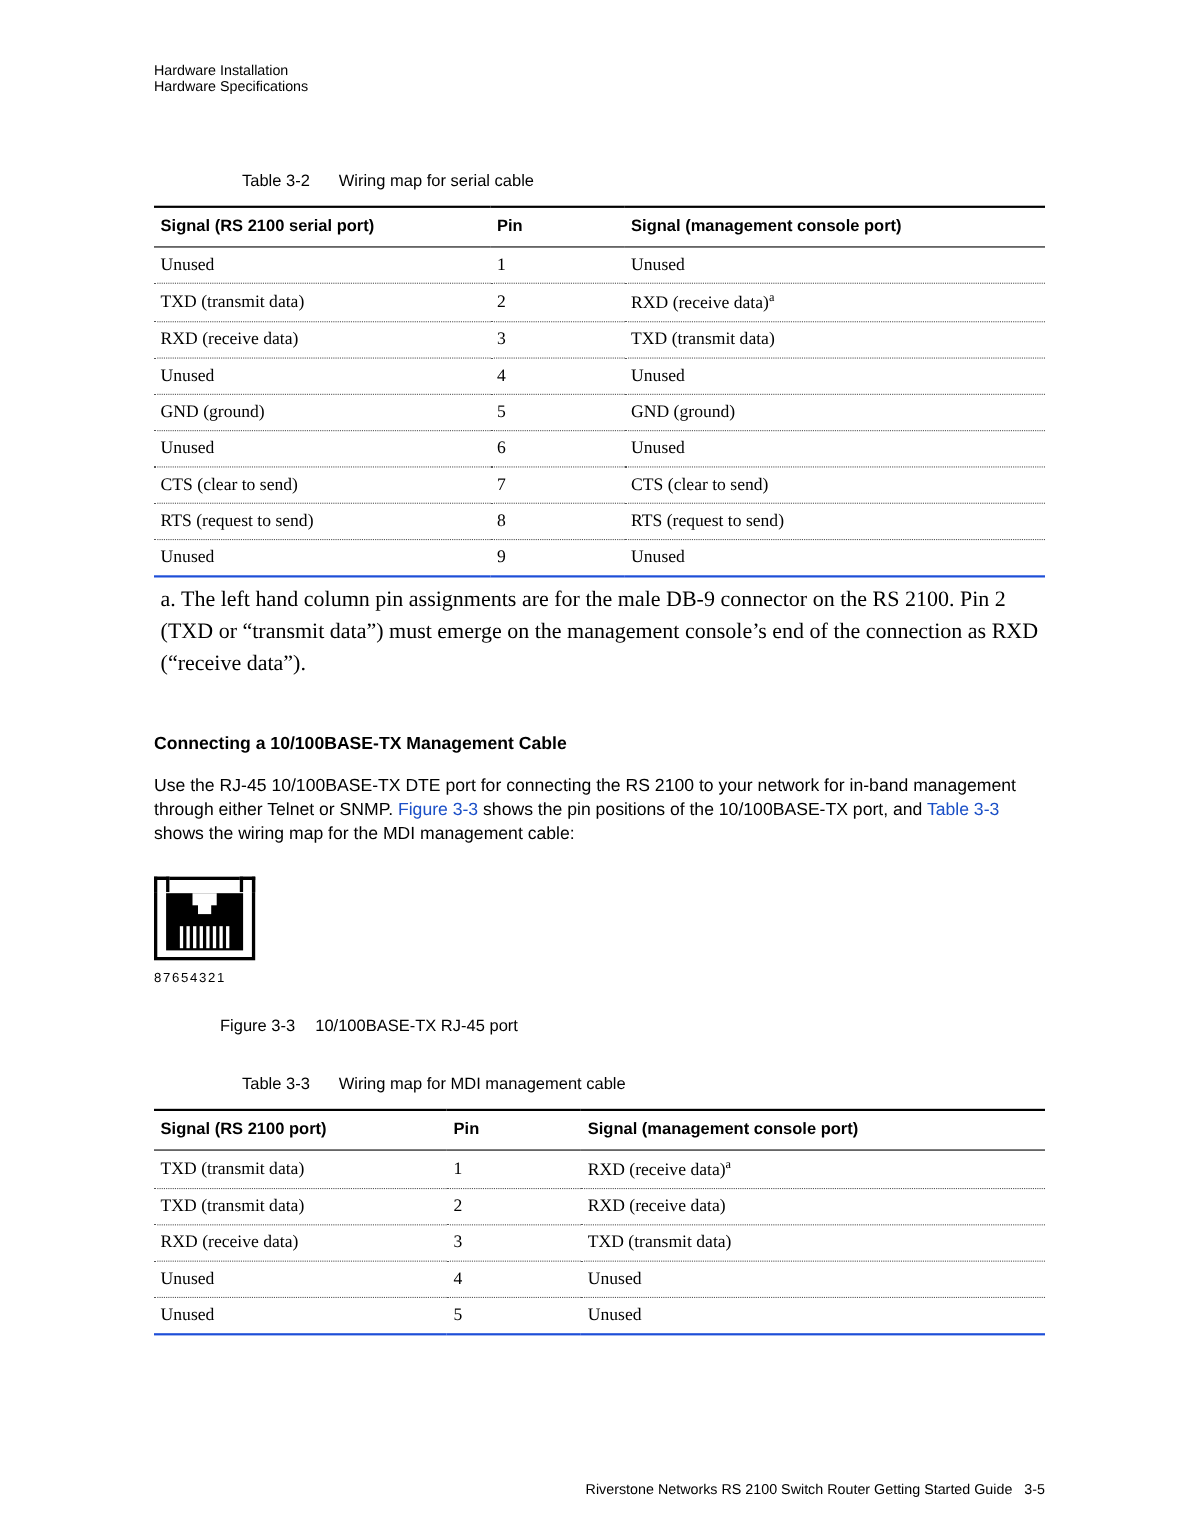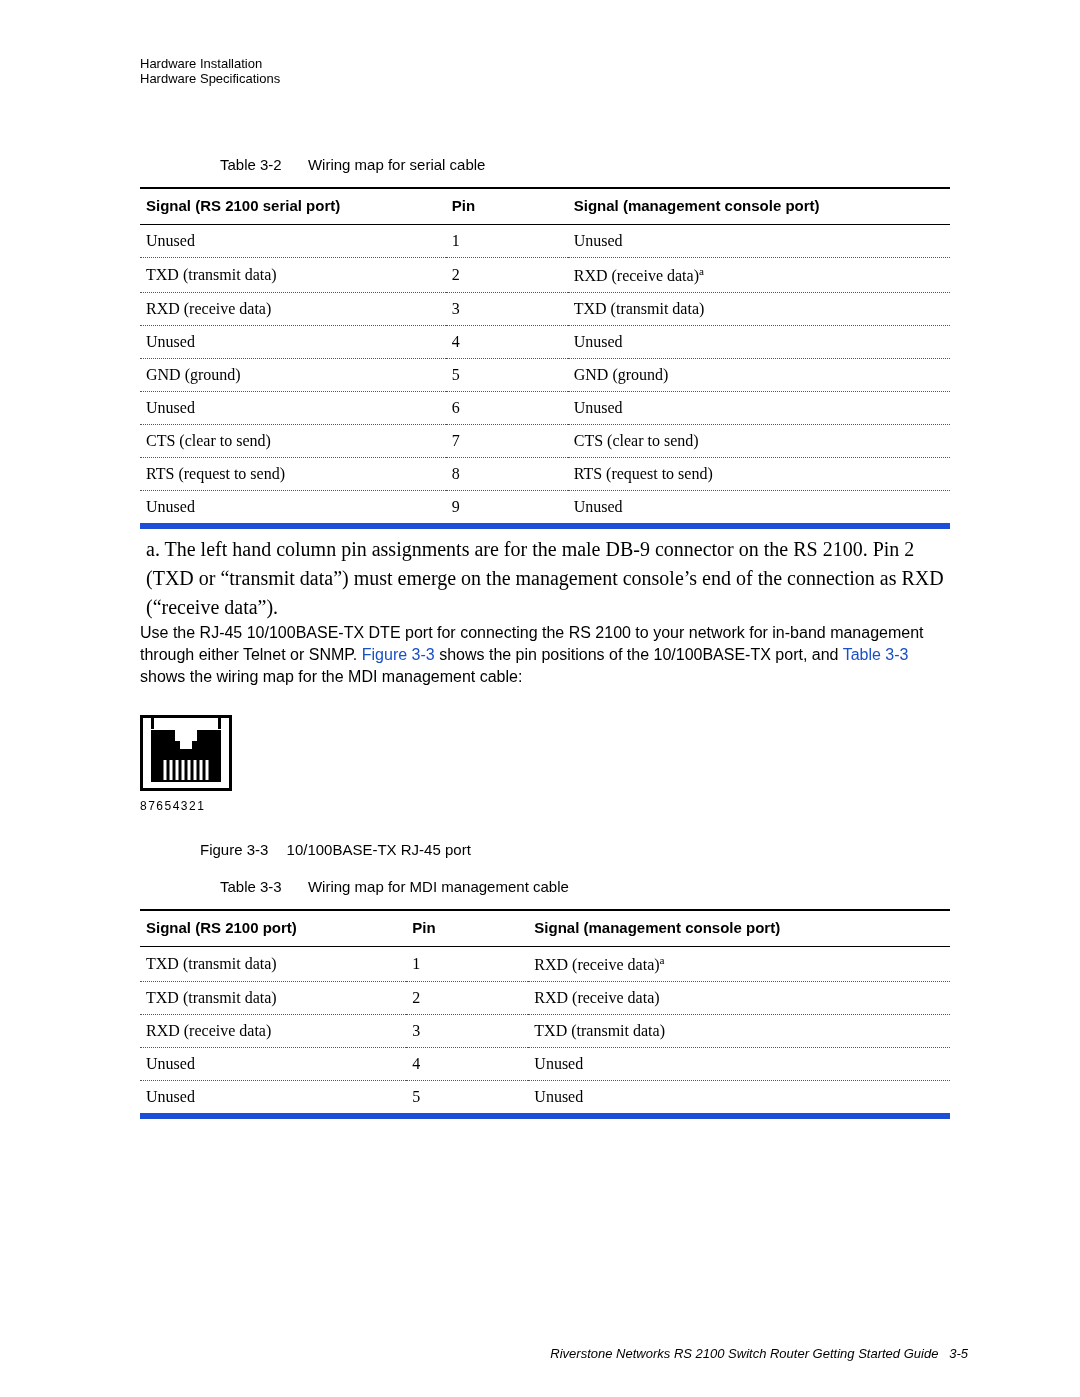--- a/index.html
+++ b/index.html
@@ -30,21 +30,21 @@
     font-family: Arial, Helvetica, sans-serif;
     font-size: 15px;
     text-align: left;
     margin: 16px 0 14px 80px;
   }
   .table-caption .num { margin-right: 22px; }
   table.wiring {
     width: 100%;
     border-collapse: collapse;
     border-top: 2px solid #000;
-    border-bottom: 6px solid #1d4ed8;
+    border-bottom: 2px solid #1d4ed8;
   }
   table.wiring th {
     font-family: Arial, Helvetica, sans-serif;
     font-weight: bold;
     font-size: 15px;
     text-align: left;
     padding: 8px 6px 10px 6px;
     border-bottom: 1.5px solid #000;
   }
   table.wiring td {
@@ -133,30 +133,29 @@
   }
   .pin-labels {
     font-family: Arial, Helvetica, sans-serif;
     font-size: 12px;
     letter-spacing: 1.5px;
     margin-top: 4px;
   }
   .fig-caption {
     font-family: Arial, Helvetica, sans-serif;
     font-size: 15px;
-    margin: 28px 0 20px 60px;
+    margin: 28px 0 36px 60px;
   }
   .fig-caption .num { margin-right: 14px; }
   .footer {
     position: absolute;
     bottom: 36px;
-    right: 112px;
+    right: 130px;
     font-family: Arial, Helvetica, sans-serif;
     font-size: 13px;
-    font-style: italic;
   }
 </style>
 </head>
 <body>
 
 <div class="page">
 
   <div class="running-head">
     <span>Hardware Installation</span>
     <span>Hardware Specifications</span>
@@ -219,20 +218,21 @@
         <tr>
           <td>Unused</td>
           <td>9</td>
           <td>Unused</td>
         </tr>
       </tbody>
   </table>
 
   <div class="footnote">a. The left hand column pin assignments are for the male DB-9 connector on the RS 2100. Pin 2 (TXD or “transmit data”) must emerge on the management console’s end of the connection as RXD (“receive data”).</div>
 
+  <h3 class="section">Connecting a 10/100BASE-TX Management Cable</h3>
 
   <p class="body">
     <span>Use the RJ-45 10/100BASE-TX DTE port for connecting the RS 2100 to your network for in-band management through either Telnet or SNMP. </span><span class="link">Figure 3-3</span><span> shows the pin positions of the 10/100BASE-TX port, and </span><span class="link">Table 3-3</span><span> shows the wiring map for the MDI management cable:</span>
   </p>
 
   <div class="rj45-wrap">
     <div class="rj45">
       <div class="tab-left"></div>
       <div class="tab-right"></div>
       <div class="body-inner"></div>

